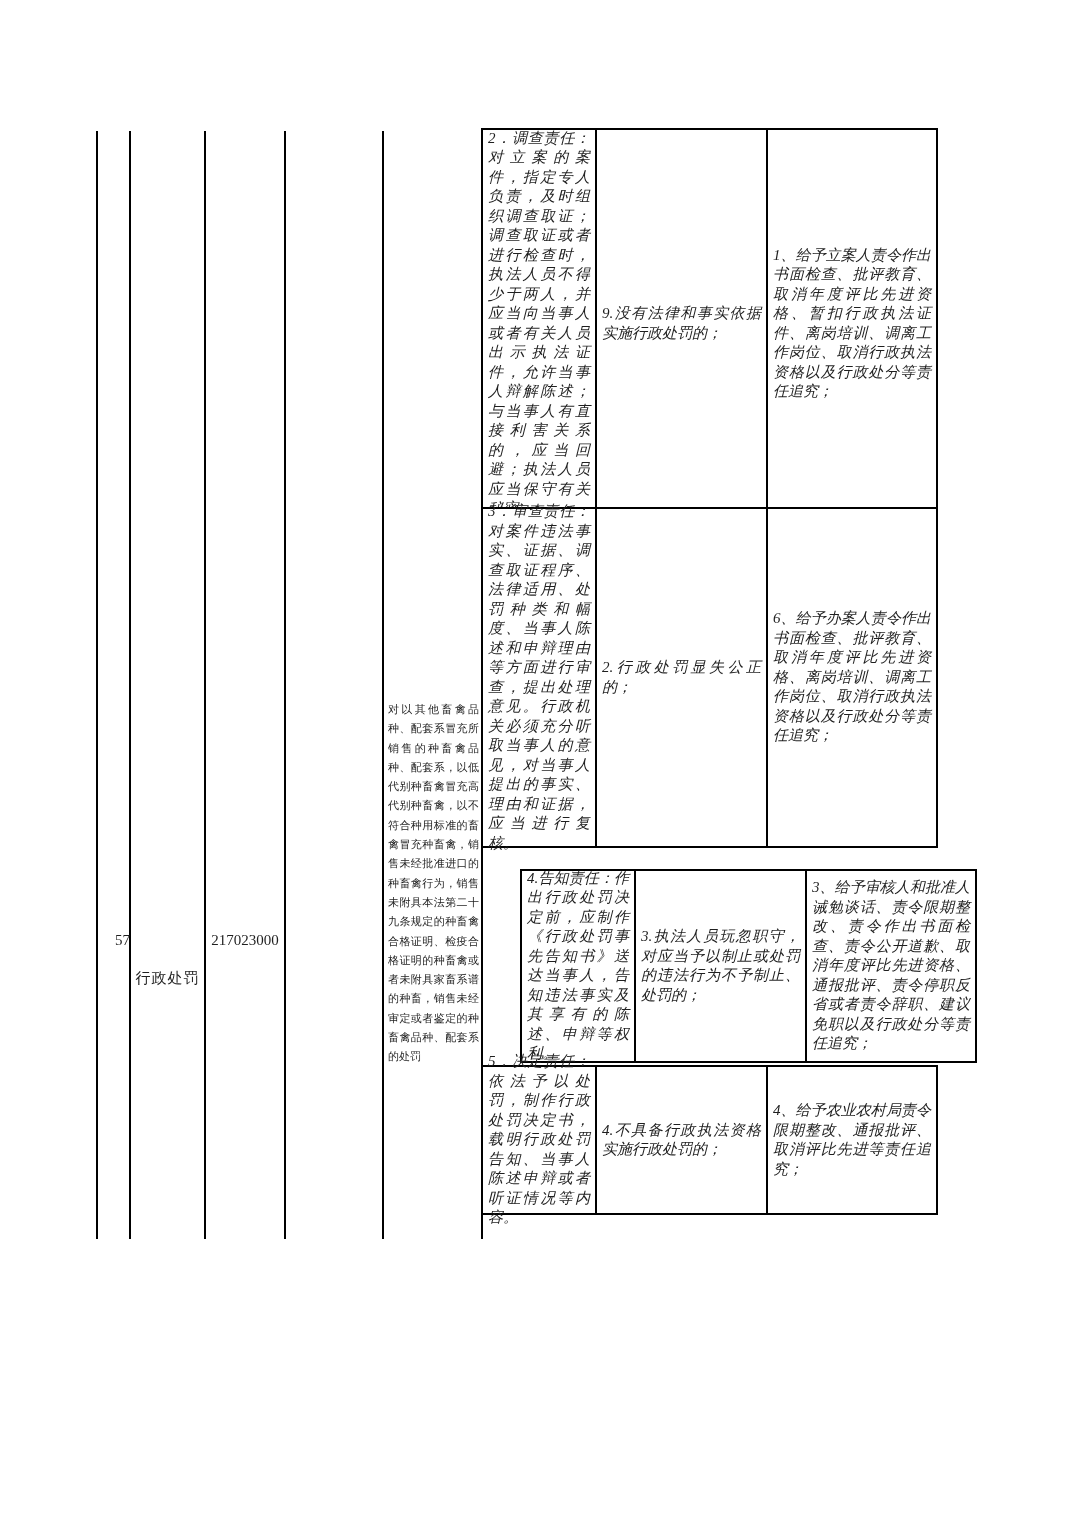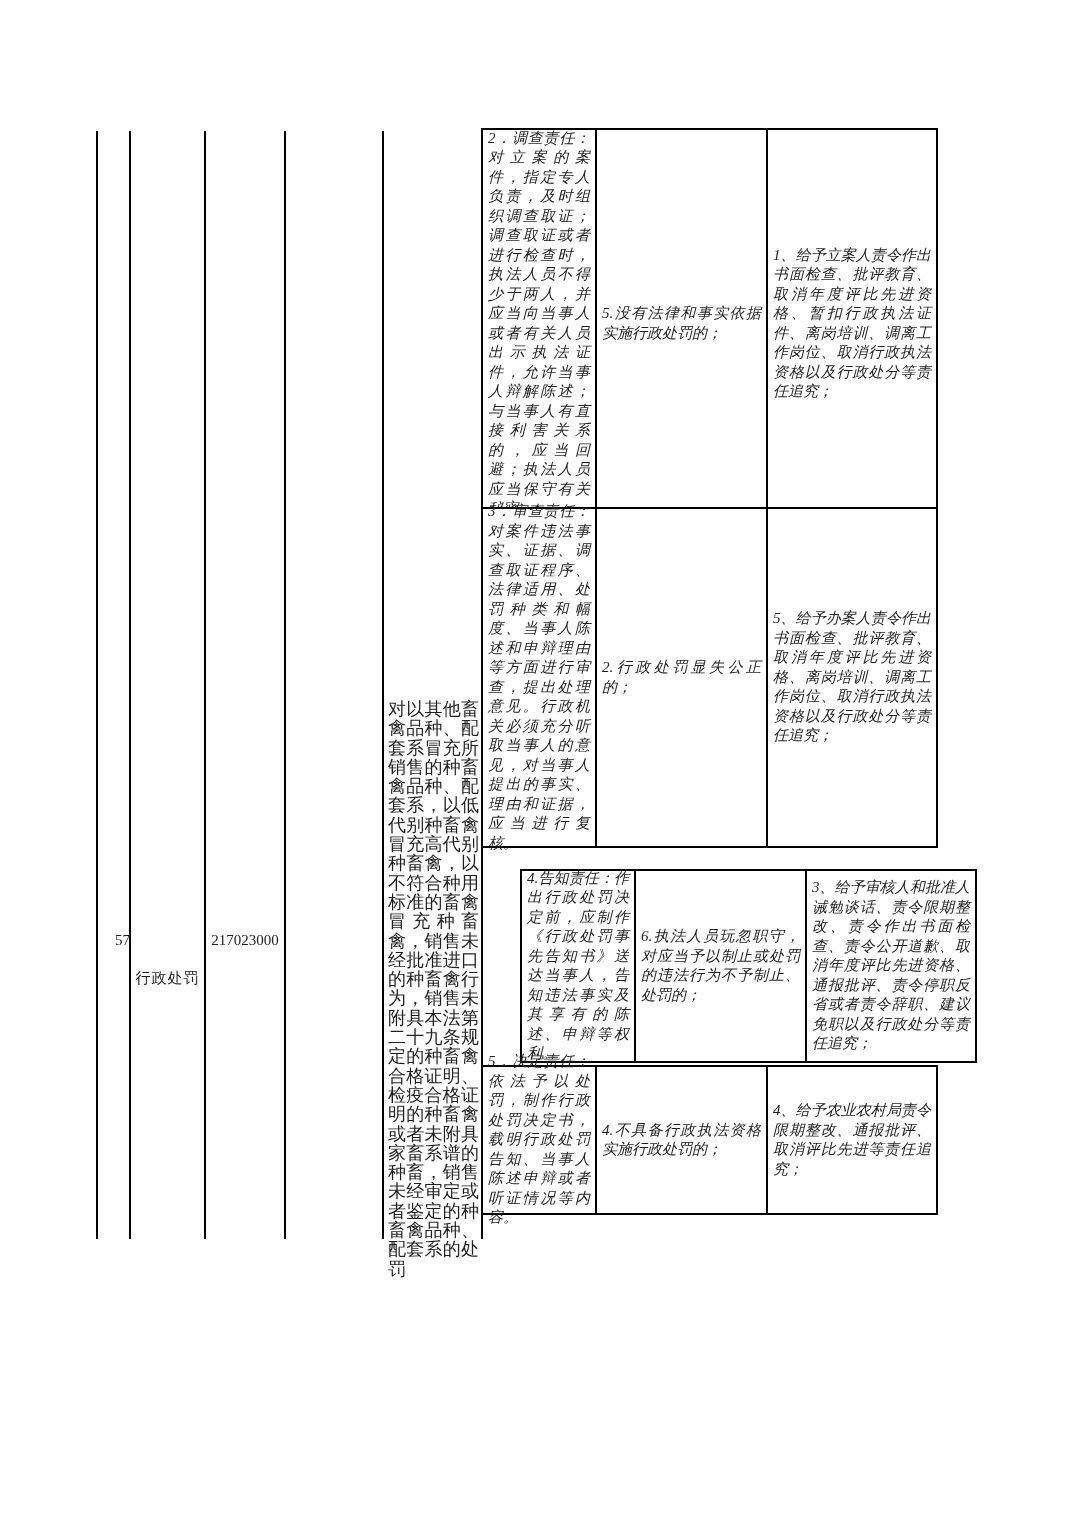--- a/index.html
+++ b/index.html
@@ -27,21 +27,21 @@
     position:absolute;
     display:flex;align-items:center;justify-content:center;
     font-size:15px;line-height:20px;
     white-space:nowrap;
   }
   .serial{left:98px;top:928px;width:49px;height:24px;text-align:center;}
   .category{left:131px;top:928px;width:73px;height:24px;letter-spacing:1px;margin-top:38px;}
   .code{left:206px;top:928px;width:78px;height:24px;}
   .desc{
     position:absolute;left:388px;top:700px;width:91px;
-    font-size:18px;line-height:19.3px;
+    font-size:11px;line-height:19.3px;
     text-align:justify;text-justify:inter-character;
   }
   
   .rowbox{
     position:absolute;left:481px;width:457px;
     border:2px solid #000;
     box-sizing:border-box;
     display:flex;
     background:#ffffff;
   }
@@ -78,45 +78,45 @@
   <div class="leftcell serial">57</div>
   <div class="leftcell category">行政处罚</div>
   <div class="leftcell code">217023000</div>
   <div class="desc">对以其他畜禽品种、配套系冒充所销售的种畜禽品种、配套系，以低代别种畜禽冒充高代别种畜禽，以不符合种用标准的畜禽冒充种畜禽，销售未经批准进口的种畜禽行为，销售未附具本法第二十九条规定的种畜禽合格证明、检疫合格证明的种畜禽或者未附具家畜系谱的种畜，销售未经审定或者鉴定的种畜禽品种、配套系的处罚</div>
 
   <div class="rowbox r1">
     <div class="cell c-resp">
       <div class="t">2．调查责任：对立案的案件，指定专人负责，及时组织调查取证；调查取证或者进行检查时，执法人员不得少于两人，并应当向当事人或者有关人员出示执法证件，允许当事人辩解陈述；与当事人有直接利害关系的，应当回避；执法人员应当保守有关秘密。</div>
     </div>
     <div class="cell c-viol">
-      <div class="t">5.没有法律和事实依据实施行政处罚的；</div>
+      <div class="t">9.没有法律和事实依据实施行政处罚的；</div>
     </div>
     <div class="cell c-acct">
       <div class="t">1、给予立案人责令作出书面检查、批评教育、取消年度评比先进资格、暂扣行政执法证件、离岗培训、调离工作岗位、取消行政执法资格以及行政处分等责任追究；</div>
     </div>
   </div>
 
   <div class="rowbox r2">
     <div class="cell c-resp">
       <div class="t">3．审查责任：对案件违法事实、证据、调查取证程序、法律适用、处罚种类和幅度、当事人陈述和申辩理由等方面进行审查，提出处理意见。行政机关必须充分听取当事人的意见，对当事人提出的事实、理由和证据，应当进行复核。</div>
     </div>
     <div class="cell c-viol">
       <div class="t">2.行政处罚显失公正的；</div>
     </div>
     <div class="cell c-acct">
-      <div class="t">5、给予办案人责令作出书面检查、批评教育、取消年度评比先进资格、离岗培训、调离工作岗位、取消行政执法资格以及行政处分等责任追究；</div>
+      <div class="t">6、给予办案人责令作出书面检查、批评教育、取消年度评比先进资格、离岗培训、调离工作岗位、取消行政执法资格以及行政处分等责任追究；</div>
     </div>
   </div>
 
   <div class="rowbox r3">
     <div class="cell c-resp">
       <div class="t">4.告知责任：作出行政处罚决定前，应制作《行政处罚事先告知书》送达当事人，告知违法事实及其享有的陈述、申辩等权利。</div>
     </div>
     <div class="cell c-viol">
-      <div class="t">6.执法人员玩忽职守，对应当予以制止或处罚的违法行为不予制止、处罚的；</div>
+      <div class="t">3.执法人员玩忽职守，对应当予以制止或处罚的违法行为不予制止、处罚的；</div>
     </div>
     <div class="cell c-acct">
       <div class="t">3、给予审核人和批准人诫勉谈话、责令限期整改、责令作出书面检查、责令公开道歉、取消年度评比先进资格、通报批评、责令停职反省或者责令辞职、建议免职以及行政处分等责任追究；</div>
     </div>
   </div>
 
   <div class="rowbox r4">
     <div class="cell c-resp">
       <div class="t">5．决定责任：依法予以处罚，制作行政处罚决定书，载明行政处罚告知、当事人陈述申辩或者听证情况等内容。</div>
     </div>

